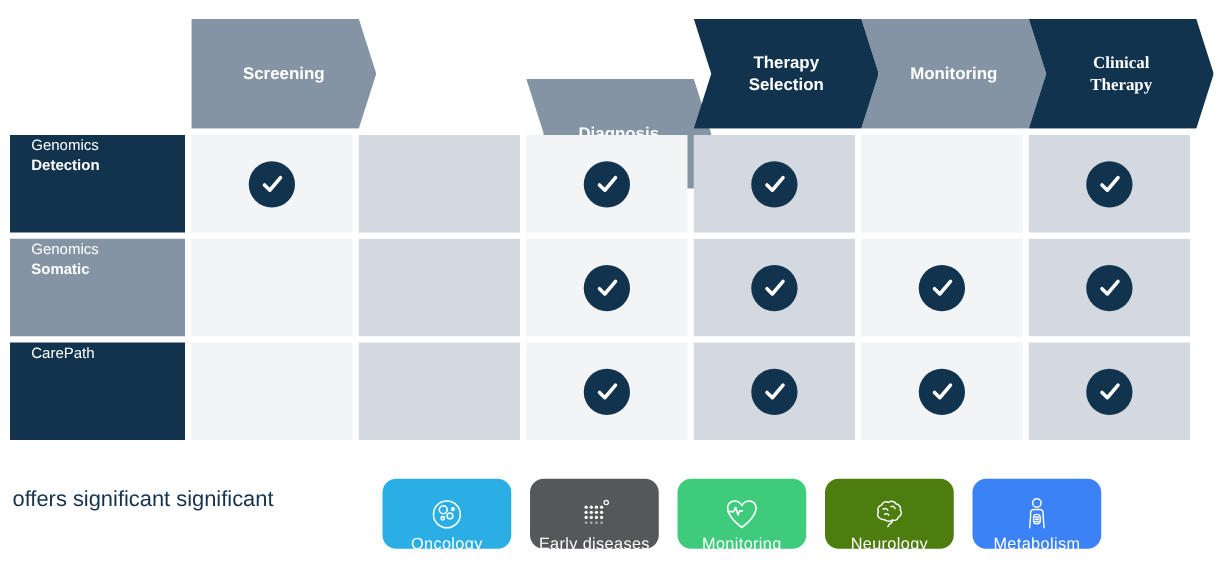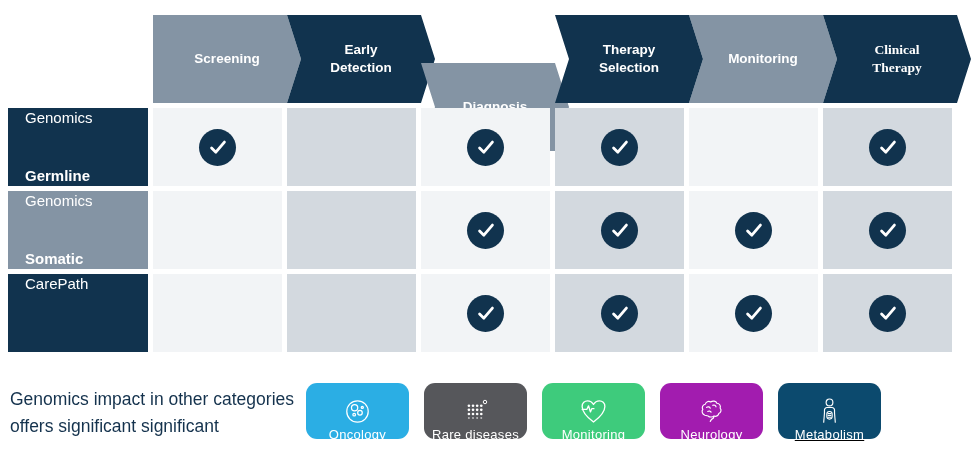--- a/index.html
+++ b/index.html
@@ -12,22 +12,22 @@
   .chevron{position:absolute;top:0;height:88px;display:flex;align-items:center;justify-content:center;
            color:#fff;font-weight:bold;font-size:13.5px;line-height:1.32;text-align:center;}
   .chev-label div{white-space:nowrap;}
 
   .tone-navy{background:var(--navy,#11334E);}
   .tone-slate{background:var(--slate,#8494A4);}
 
   
   .matrix-grid{position:absolute;left:8px;top:108px;width:944px;display:grid;
                grid-template-columns:140px repeat(6,1fr);grid-auto-rows:78px;gap:5px;}
-  .row-label{display:flex;flex-direction:column;justify-content:space-between;color:#fff;
-             font-size:15px;line-height:1.35;padding-left:17px;}
+  .row-label{display:flex;flex-direction:column;justify-content:flex-start;color:#fff;
+             font-size:12px;line-height:1.35;padding-left:17px;}
   .row-label .bold{font-weight:bold;}
   .cell{display:flex;align-items:center;justify-content:center;}
   .cell-light{background:var(--cell-light,#F2F4F6);}
   .cell-shaded{background:var(--cell-shaded,#D3D9DF);}
   .check{width:37px;height:37px;border-radius:50%;background:var(--navy,#11334E);
          display:flex;align-items:center;justify-content:center;}
 
   
   .note{position:absolute;left:10px;top:386px;color:var(--note,#14324D);font-size:17.5px;line-height:27px;}
   .badges{position:absolute;left:306px;top:383px;display:flex;gap:15px;}
@@ -40,26 +40,20 @@
 <body>
 
 <div class="stage">
 
   <div class="chevron-row">
       <div class="chevron tone-slate" style="left: 145px; width: 148px; clip-path: polygon(0px 0px, 134px 0px, 148px 50%, 134px 100%, 0px 100%);">
         <div class="chev-label">
           <div>Screening</div>
         </div>
       </div>
-      <div class="chevron tone-navy" style="left: 279px; width: 148px; clip-path: polygon(0px 0px, 134px 0px, 148px 50%, 134px 100%, 0px 100%, 14px 50%);">
-        <div class="chev-label">
-          <div>Early</div>
-          <div>Detection</div>
-        </div>
-      </div>
       <div class="chevron tone-slate" style="left: 413px; width: 148px; clip-path: polygon(0px 0px, 134px 0px, 148px 50%, 134px 100%, 0px 100%, 14px 50%); margin-top: 48px;">
         <div class="chev-label">
           <div>Diagnosis</div>
         </div>
       </div>
       <div class="chevron tone-slate" style="left: 681px; width: 148px; clip-path: polygon(0px 0px, 134px 0px, 148px 50%, 134px 100%, 0px 100%, 14px 50%);">
         <div class="chev-label">
           <div>Monitoring</div>
         </div>
       </div>
@@ -73,21 +67,21 @@
         <div class="chev-label">
           <div>Clinical</div>
           <div>Therapy</div>
         </div>
       </div>
     </div>
 
   <div class="matrix-grid">
       <div class="row-label tone-navy">
         <div>Genomics</div>
-        <div class="bold">Germline</div>
+        <div class="bold">Detection</div>
       </div>
       <div class="cell cell-light">
         <div class="check">
           <svg viewBox="0 0 36 36" width="22" height="22">
             <path d="M7.5 19.5 L14.5 26.5 L28.5 10" fill="none" stroke="#fff" stroke-width="4.6" stroke-linecap="round" stroke-linejoin="round"></path>
           </svg>
         </div>
       </div>
       <div class="cell cell-shaded"></div>
       <div class="cell cell-light">
@@ -175,21 +169,20 @@
       <div class="cell cell-shaded">
         <div class="check">
           <svg viewBox="0 0 36 36" width="22" height="22">
             <path d="M7.5 19.5 L14.5 26.5 L28.5 10" fill="none" stroke="#fff" stroke-width="4.6" stroke-linecap="round" stroke-linejoin="round"></path>
           </svg>
         </div>
       </div>
     </div>
 
   <div class="note">
-    <div>Genomics impact in other categories</div>
     <div>offers significant significant</div>
   </div>
 
   <div class="badges">
       <div class="badge" style="background: rgb(43, 174, 228);">
         <div class="badge-icon">
           <svg viewBox="0 0 40 40" width="33" height="33" fill="none" stroke="#fff" stroke-width="1.5">
             <circle cx="20" cy="20" r="13"></circle>
             <circle cx="16.5" cy="15.5" r="3.8"></circle>
             <circle cx="23" cy="21.5" r="2.8"></circle>
@@ -218,44 +211,44 @@
               <g opacity="0.6">
                 <circle cx="12" cy="28" r="1.2"></circle>
                 <circle cx="17" cy="28" r="1.2"></circle>
                 <circle cx="22" cy="28" r="1.2"></circle>
                 <circle cx="27" cy="28" r="1.2"></circle>
               </g>
             </g>
             <circle cx="31.5" cy="8.5" r="2.1" fill="none" stroke="#fff" stroke-width="1.2"></circle>
           </svg>
         </div>
-        <div class="badge-label">Rare diseases</div>
+        <div class="badge-label">Early diseases</div>
       </div>
       <div class="badge" style="background: rgb(62, 203, 124);">
         <div class="badge-icon">
           <svg viewBox="0 0 40 40" width="35" height="35" fill="none" stroke="#fff" stroke-width="1.5" stroke-linecap="round" stroke-linejoin="round">
             <path d="M20 32 C 11.5 25.5, 7 20, 7 14.2 C 7 10.3, 10 7.8, 13.2 7.8 C 16 7.8, 18.6 9.5, 20 12 C 21.4 9.5, 24 7.8, 26.8 7.8 C 30 7.8, 33 10.3, 33 14.2 C 33 20, 28.5 25.5, 20 32 Z"></path>
             <polyline points="7,17.5 12.5,17.5 14.3,13.5 16.5,20.5 18,16.8 20.5,16.8"></polyline>
           </svg>
         </div>
         <div class="badge-label">Monitoring</div>
       </div>
-      <div class="badge" style="background: #a21caf;">
+      <div class="badge" style="background: #4d7c0f;">
         <div class="badge-icon">
           <svg viewBox="0 0 40 40" width="33" height="33" fill="none" stroke="#fff" stroke-width="1.4" stroke-linecap="round" stroke-linejoin="round">
             <path d="M12 24.5 C 9 23.5, 7.5 20, 9.5 17.5 C 7.8 15, 9.5 11.5, 12.5 11.2 C 13 8.3, 16.5 6.8, 19 8.5 C 21.5 6.5, 25.5 7.3, 26.5 10 C 29.5 10, 31.5 13, 30.5 15.8 C 32.5 18, 31.5 21.5, 28.8 22.5 C 28.5 25, 25.5 26.5, 23 25.5 C 21.5 27, 17.5 27.2, 16 25.5 Z"></path>
             <path d="M23 25.5 C 23 27.5, 21.5 29, 20 29.5 L 18.5 32"></path>
             <path d="M14 15 c 1.8 -1.2 3.8 -0.6 4.5 1"></path>
             <path d="M21.5 12.5 c 1.8 -0.8 3.6 0 4 1.8"></path>
             <path d="M15.5 20 c 1.5 -1 3.2 -0.6 4 0.8"></path>
           </svg>
         </div>
         <div class="badge-label">Neurology</div>
       </div>
-      <div class="badge" style="background: #0c4a6e; text-decoration: underline;">
+      <div class="badge" style="background: #3b82f6;">
         <div class="badge-icon">
           <svg viewBox="0 0 40 40" width="33" height="33" fill="none" stroke="#fff" stroke-width="1.4" stroke-linecap="round" stroke-linejoin="round">
             <circle cx="20" cy="9" r="4.1"></circle>
             <path d="M13 33 C 13.3 27, 14.2 23.5, 13.9 18.5 C 13.8 16.6, 15.2 15.2, 17 15.2 L 23 15.2 C 24.8 15.2, 26.2 16.6, 26.1 18.5 C 25.8 23.5, 26.7 27, 27 33"></path>
             <rect x="16.8" y="20" width="6.4" height="9.2" rx="3"></rect>
             <path d="M18.4 22.6 h 3.2 M18.4 24.8 h 3.2 M18.4 27 h 3.2"></path>
           </svg>
         </div>
         <div class="badge-label">Metabolism</div>
       </div>

